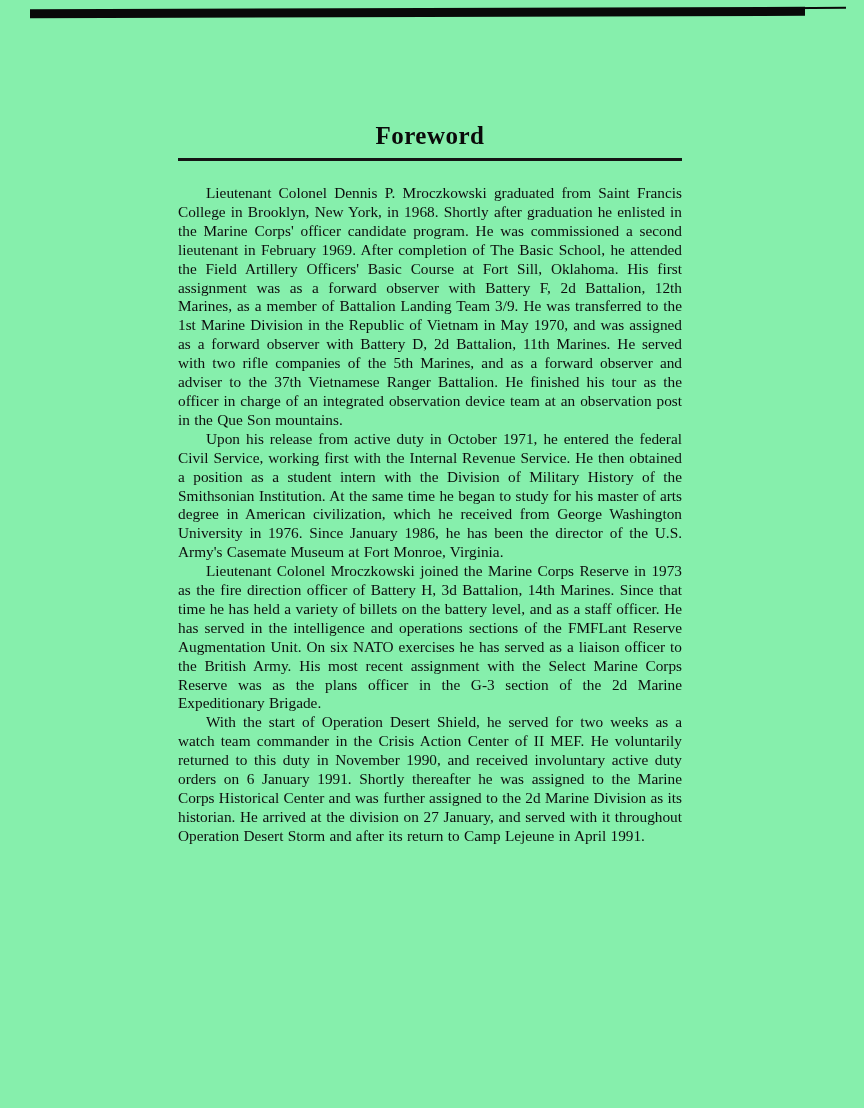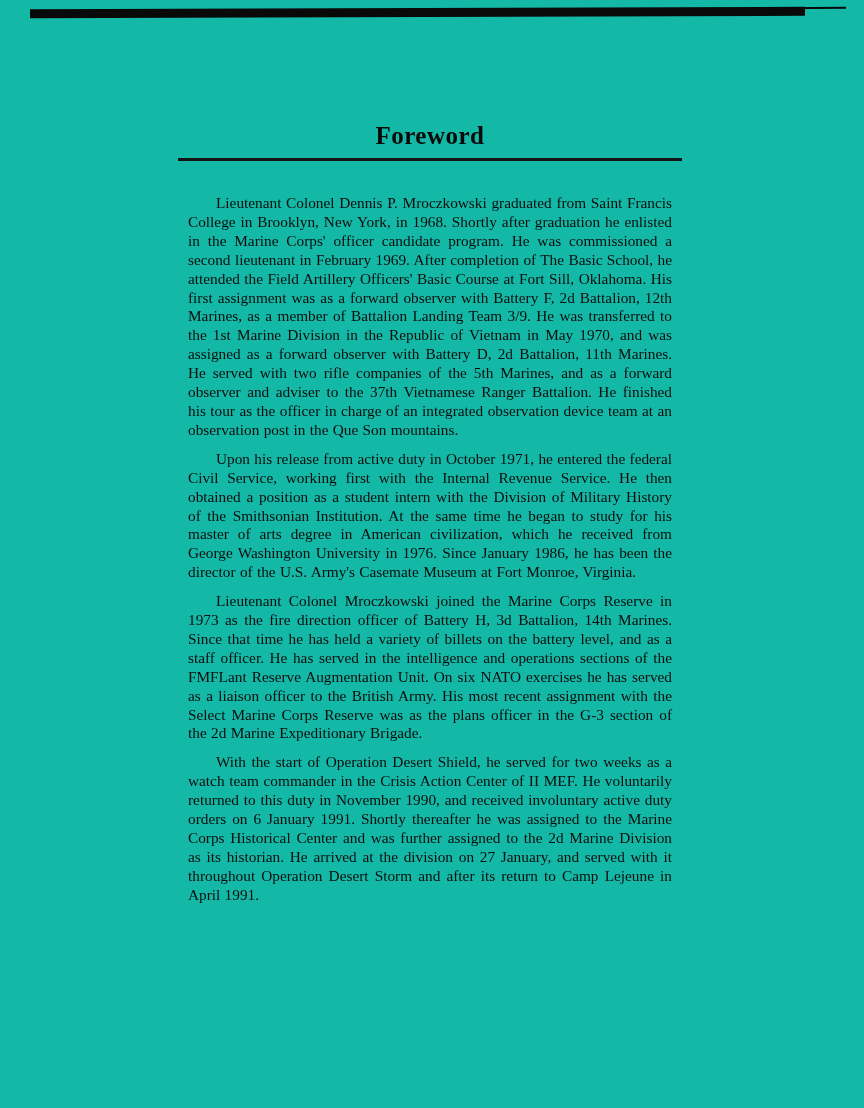--- a/index.html
+++ b/index.html
@@ -5,21 +5,21 @@
   html, body {
     margin: 0;
     padding: 0;
     background: #e8e8e6;
   }
   .page {
     position: relative;
     width: 864px;
     height: 1108px;
     margin: 0 auto;
-    background: #14b8a6;
+    background: #86efac;
     overflow: hidden;
     font-family: "Liberation Serif", "DejaVu Serif", serif;
     color: #0d0d0d;
   }
   .top-bar {
     position: absolute;
     top: 8px;
     left: 30px;
     width: 775px;
     height: 9px;
@@ -58,21 +58,21 @@
   .body-text {
     position: absolute;
     top: 184px;
     left: 178px;
     width: 504px;
     font-size: 15.3px;
     line-height: 18.9px;
     text-align: justify;
   }
   .body-text p {
-    margin: 10px;
+    margin: 0;
     padding: 0;
     text-indent: 28px;
     word-spacing: 0.5px;
   }
   .page-number {
     position: absolute;
     top: 972px;
     left: 178px;
     width: 504px;
     text-align: center;

